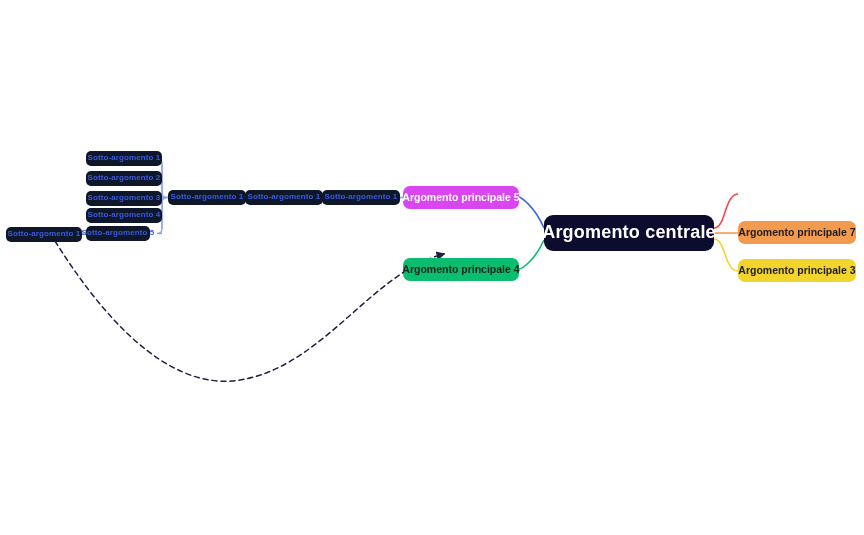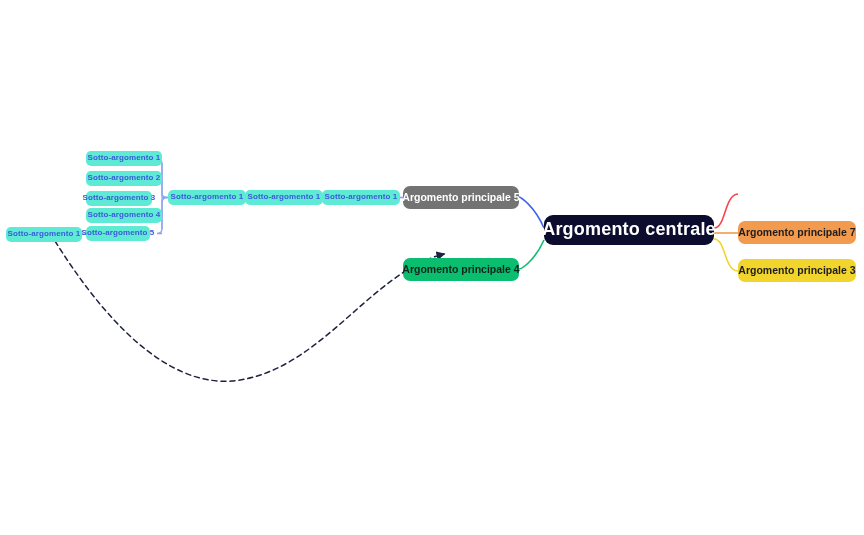--- a/index.html
+++ b/index.html
@@ -45,51 +45,51 @@
   .node-central {
     background: #0b0c2e;
     color: #ffffff;
     border-radius: 9px;
     font-size: 18px;
     font-weight: 700;
     letter-spacing: 0.2px;
     left: 544px;
     top: 215px;
     width: 170px;
-    height: 30px;
+    height: 36px;
   }
 
   
   .node-main {
     border-radius: 7px;
     font-size: 10.5px;
     font-weight: 700;
     height: 23px;
     padding: 0 9px;
   }
   .node-main-1 { left: 738px; top: 183px; width: 114px; background: #f6454c; color: #ffffff; }
   .node-main-2 { left: 738px; top: 221px; width: 118px; background: #f29a4d; color: #1d1d1d; }
   .node-main-3 { left: 738px; top: 259px; width: 118px; background: #f1d42c; color: #1d1d1d; }
-  .node-main-5 { left: 403px; top: 186px; width: 116px; background: #737373; color: #ffffff; text-align: center; }
+  .node-main-5 { left: 403px; top: 186px; width: 116px; background: #d946ef; color: #ffffff; text-align: center; }
   .node-main-4 { left: 403px; top: 258px; width: 116px; background: #0bbd6f; color: #10261b; }
 
   
   .node-sub {
-    background: #5eead4;
+    background: #0f172a;
     color: #3c5ad9;
     border-radius: 5px;
     font-size: 8px;
     font-weight: 600;
     height: 15px;
     padding: 4px 6px;
     letter-spacing: 0.1px;
   }
   .sub-s1 { left: 86px; top: 151px; width: 76px; }
   .sub-s2 { left: 86px; top: 171px; width: 76px; }
-  .sub-s3 { left: 86px; top: 191px; width: 66px; }
+  .sub-s3 { left: 86px; top: 191px; width: 76px; }
   .sub-s4 { left: 86px; top: 208px; width: 76px; }
   .sub-s5 { left: 86px; top: 226px; width: 64px; }
   .sub-c1 { left: 168px; top: 190px; width: 78px; }
   .sub-c2 { left: 245px; top: 190px; width: 78px; }
   .sub-c3 { left: 322px; top: 190px; width: 78px; }
   .sub-far { left: 6px; top: 227px; width: 76px; }
 </style>
 </head>
 <body>
 

